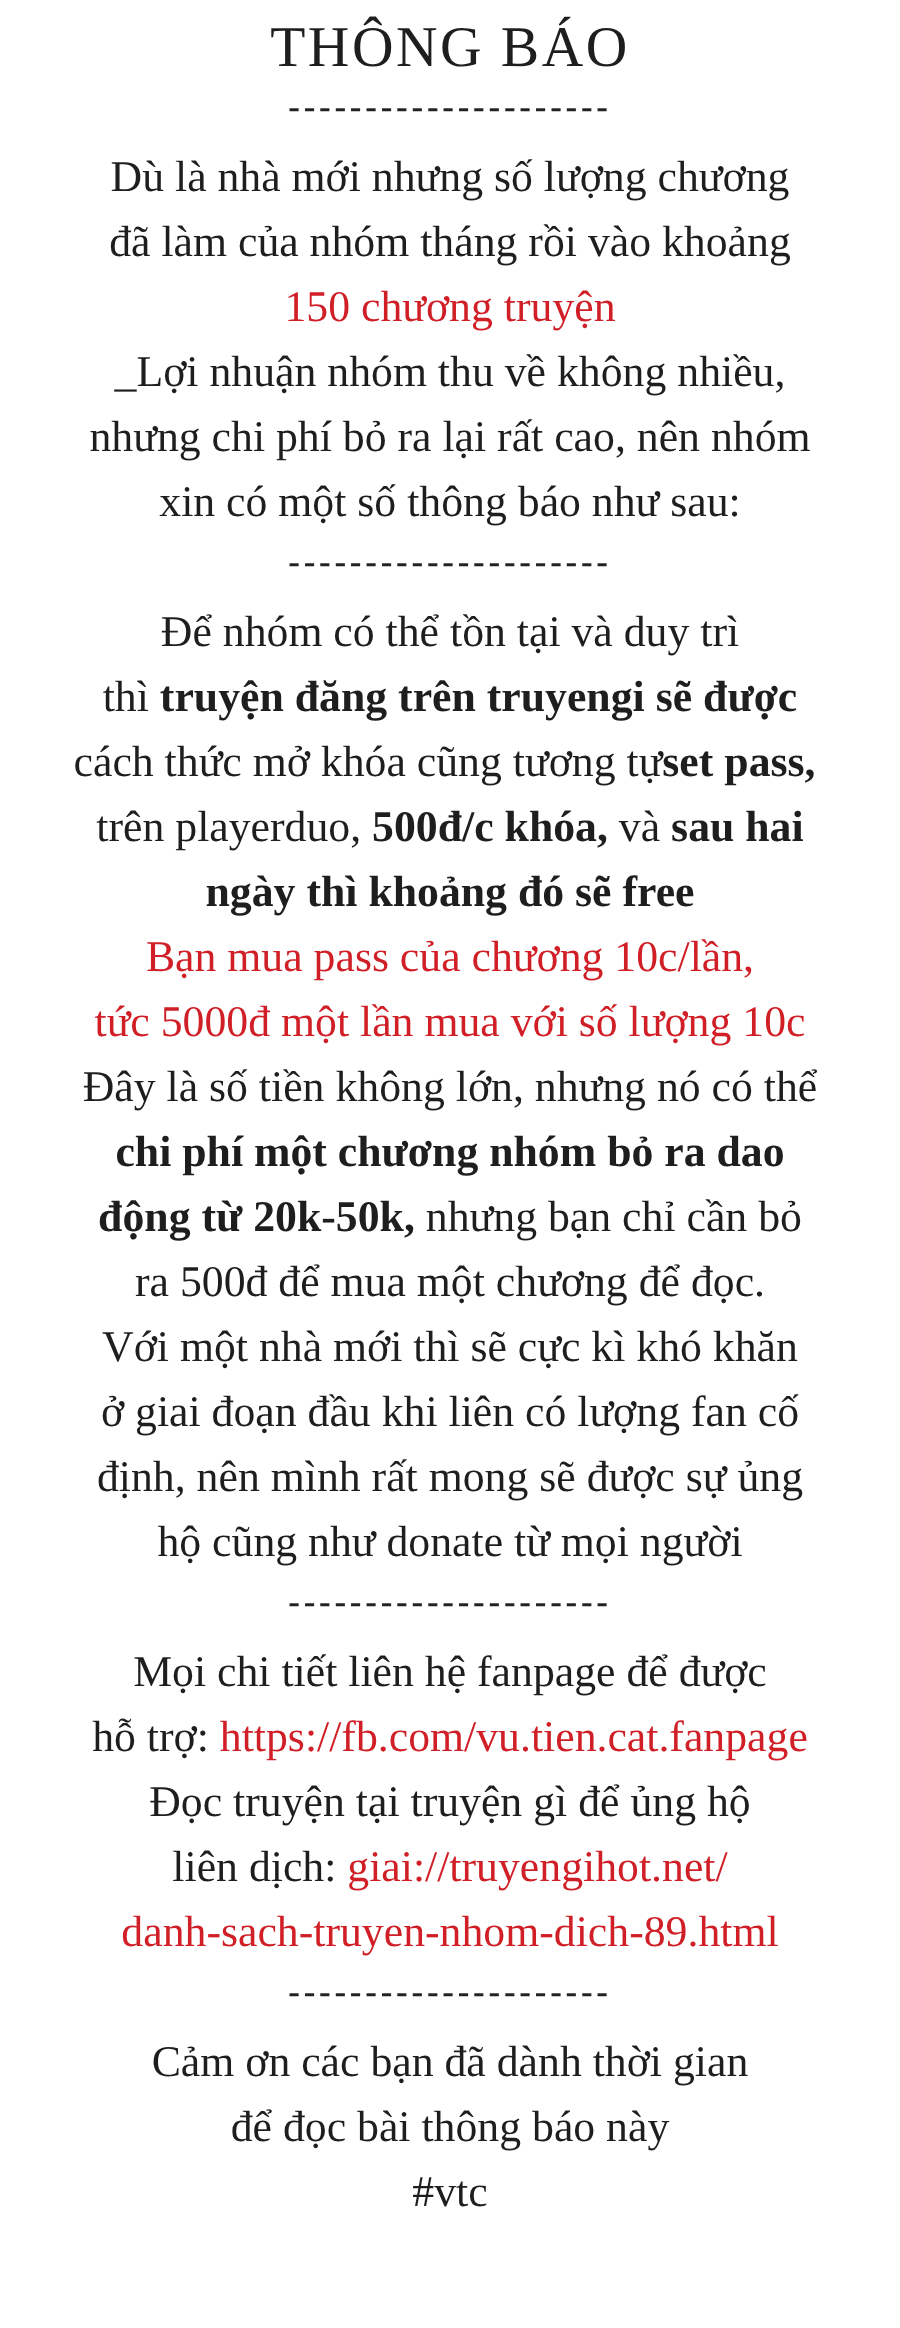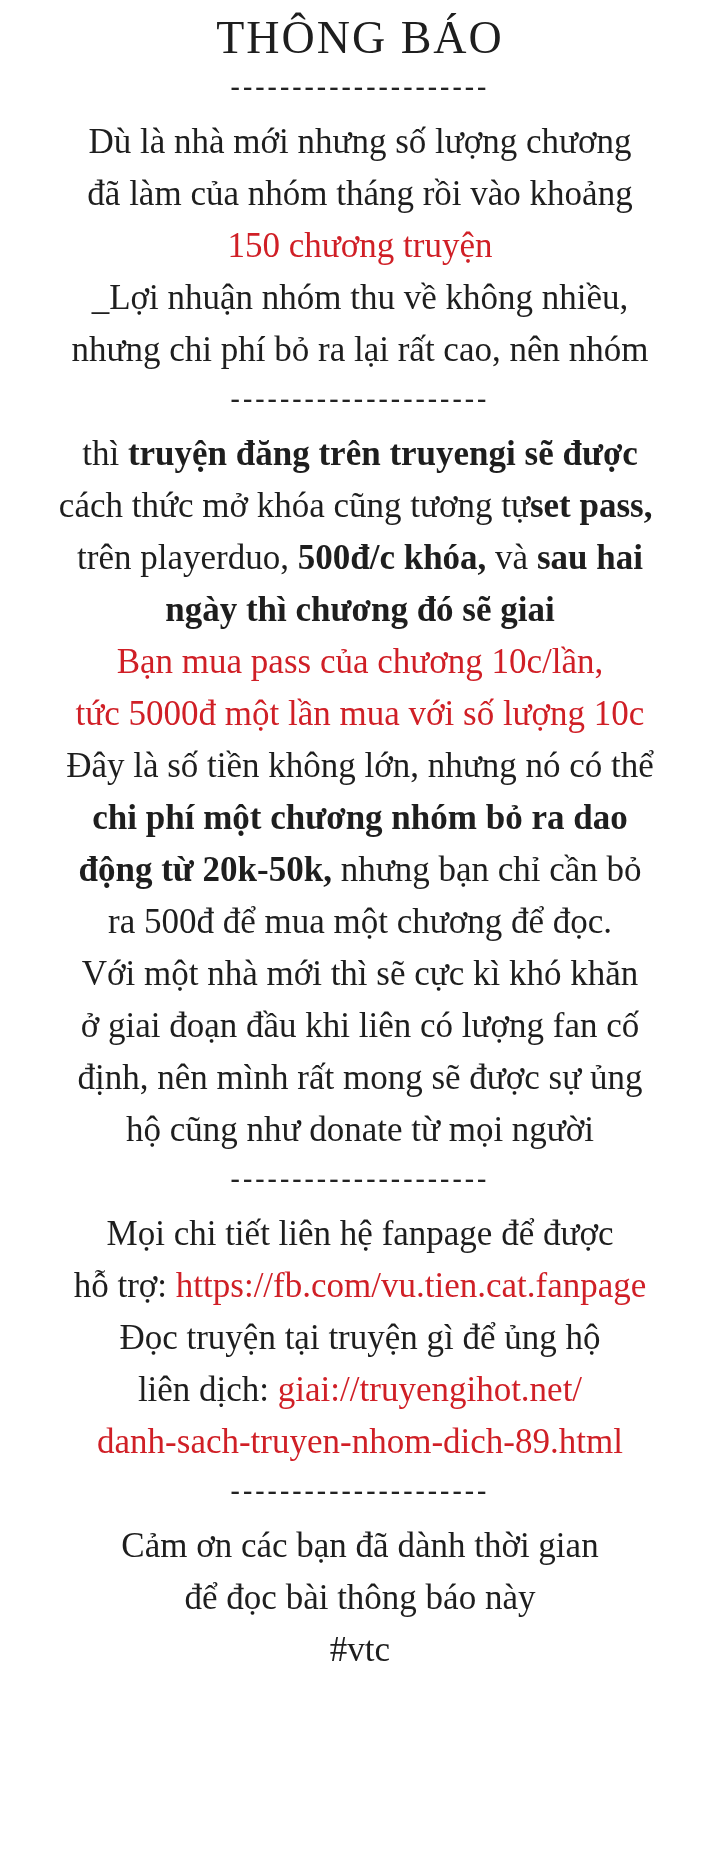--- a/index.html
+++ b/index.html
@@ -56,25 +56,27 @@
 
 <div class="page">
   <div>
       <div class="line title"><span class="seg">THÔNG BÁO</span></div>
       <div class="line separator"><span class="dashes">---------------------</span></div>
       <div class="line body"><span class="seg">Dù là nhà mới nhưng số lượng chương</span></div>
       <div class="line body"><span class="seg">đã làm của nhóm tháng rồi vào khoảng</span></div>
       <div class="line body"><span class="seg red">150 chương truyện</span></div>
       <div class="line body"><span class="seg">_Lợi nhuận nhóm thu về không nhiều,</span></div>
       <div class="line body"><span class="seg">nhưng chi phí bỏ ra lại rất cao, nên nhóm</span></div>
+      <div class="line body"><span class="seg">xin có một số thông báo như sau:</span></div>
       <div class="line separator"><span class="dashes">---------------------</span></div>
+      <div class="line body"><span class="seg">Để nhóm có thể tồn tại và duy trì</span></div>
       <div class="line body"><span class="seg">thì </span><span class="seg bold">truyện đăng trên truyengi sẽ được</span></div>
       <div class="line body"><span class="seg">cách thức mở khóa cũng tương tự</span><span class="seg bold">set pass, </span></div>
       <div class="line body"><span class="seg">trên playerduo, </span><span class="seg bold">500đ/c khóa, </span><span class="seg">và </span><span class="seg bold">sau hai</span></div>
-      <div class="line body"><span class="seg bold">ngày thì chương đó sẽ giai</span></div>
+      <div class="line body"><span class="seg bold">ngày thì khoảng đó sẽ free</span></div>
       <div class="line body"><span class="seg red">Bạn mua pass của chương 10c/lần,</span></div>
       <div class="line body"><span class="seg red">tức 5000đ một lần mua với số lượng 10c</span></div>
       <div class="line body"><span class="seg">Đây là số tiền không lớn, nhưng nó có thể</span></div>
       <div class="line body"><span class="seg bold">chi phí một chương nhóm bỏ ra dao</span></div>
       <div class="line body"><span class="seg bold">động từ 20k-50k, </span><span class="seg">nhưng bạn chỉ cần bỏ</span></div>
       <div class="line body"><span class="seg">ra 500đ để mua một chương để đọc.</span></div>
       <div class="line body"><span class="seg">Với một nhà mới thì sẽ cực kì khó khăn</span></div>
       <div class="line body"><span class="seg">ở giai đoạn đầu khi liên có lượng fan cố</span></div>
       <div class="line body"><span class="seg">định, nên mình rất mong sẽ được sự ủng</span></div>
       <div class="line body"><span class="seg">hộ cũng như donate từ mọi người</span></div>

